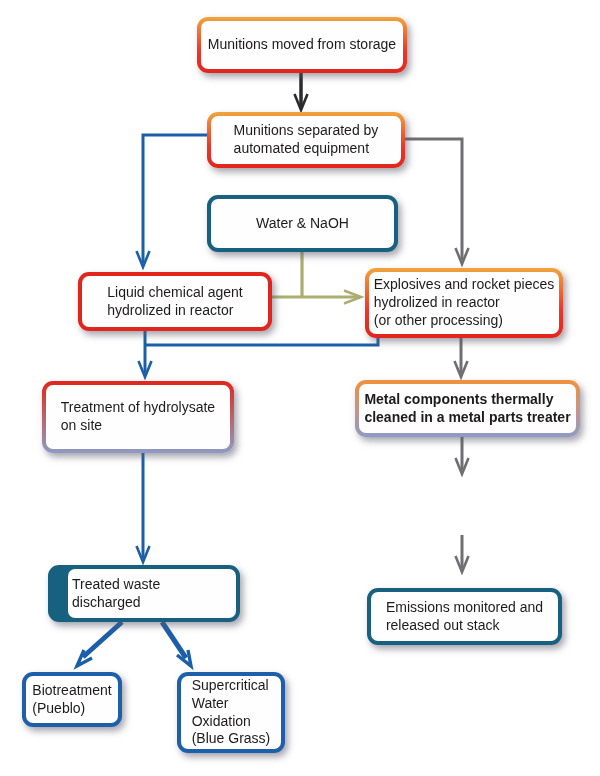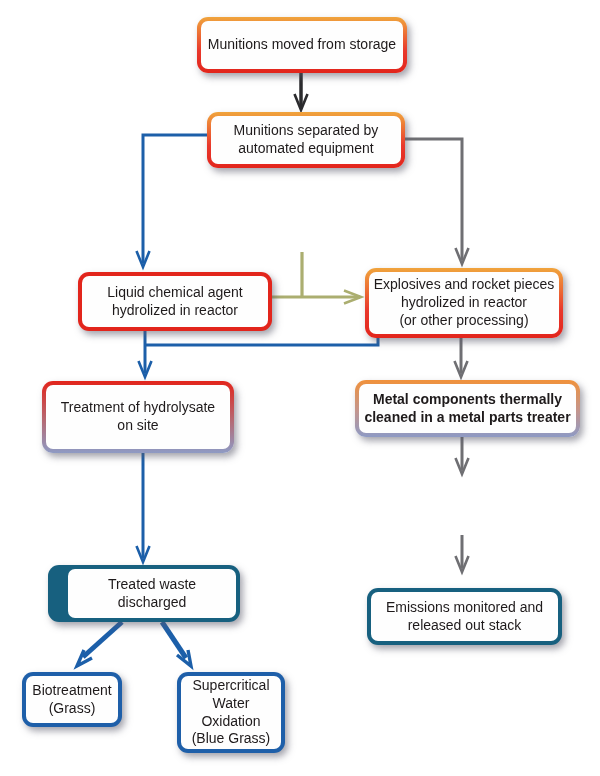--- a/index.html
+++ b/index.html
@@ -8,21 +8,21 @@
     font-family:"Liberation Sans", sans-serif; color:#1e1a1b; overflow:hidden;
   }
   svg.arrows { position:absolute; left:0; top:0; width:600px; height:776px; z-index:0; }
   .box {
     position:absolute; z-index:1; border-radius:11px; padding:4px;
     box-shadow:3px 4px 7px rgba(90,90,105,0.55);
     box-sizing:border-box;
   }
   .box .inner {
     background:#fefefe; border-radius:7px; width:100%; height:100%;
-    display:flex; align-items:center; justify-content:center; text-align:center;
+    display:flex; align-items:center; justify-content:center; 
     box-sizing:border-box; padding:2px 4px;
   }
   .lbl { white-space:pre-line; font-size:14px; line-height:1.28; }
   
   .b-orred  { background:linear-gradient(180deg,#F0A43C 0%, #E9382C 60%, #E2251C 100%); }
   .b-red    { background:#E2251C;margin-left:30px; }
   .b-teal   { background:#17607F; }
   .b-blue   { background:#1E5FA9; }
   .b-redsl  { background:linear-gradient(180deg,#E2251C 0%, #B56A74 55%, #8E9AC4 100%); }
   .b-orsl   { background:linear-gradient(180deg,#F0913B 0%, #C2958F 55%, #8E9AC4 100%);font-weight:bold; }
@@ -98,20 +98,25 @@
     </div>
   </div>
 
   <div class="box b-orred" style="left:207px; top:112px; width:198px; height:56px;">
     <div class="inner">
       <span class="lbl">Munitions separated by
 automated equipment</span>
     </div>
   </div>
 
+  <div class="box b-teal" style="left:207px; top:195px; width:191px; height:57px;">
+    <div class="inner">
+      <span class="lbl">Water &amp; NaOH</span>
+    </div>
+  </div>
 
   <div class="box b-red" style="left:48px; top:272px; width:194px; height:59px;">
     <div class="inner">
       <span class="lbl">Liquid chemical agent
 hydrolized in reactor</span>
     </div>
   </div>
 
   <div class="box b-orred" style="left:365px; top:268px; width:198px; height:70px;">
     <div class="inner">
@@ -145,21 +150,21 @@
 
   <div class="box b-teal" style="left:48px; top:565px; width:192px; height:57px;padding-left:20px;">
     <div class="inner">
       <span class="lbl">Treated waste discharged</span>
     </div>
   </div>
 
   <div class="box b-blue" style="left:22px; top:672px; width:100px; height:55px;">
     <div class="inner">
       <span class="lbl">Biotreatment
-(Grass)</span>
+(Pueblo)</span>
     </div>
   </div>
 
   <div class="box b-blue" style="left:177px; top:672px; width:108px; height:81px;">
     <div class="inner">
       <span class="lbl">Supercritical
 Water
 Oxidation
 (Blue Grass)</span>
     </div>

